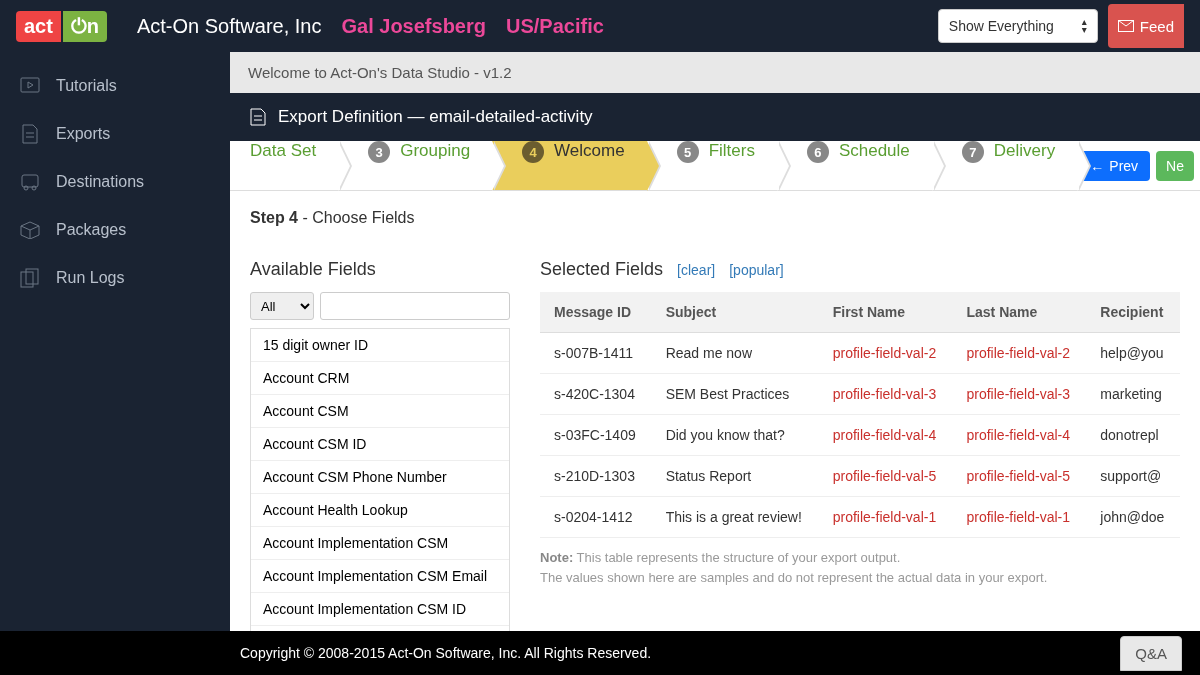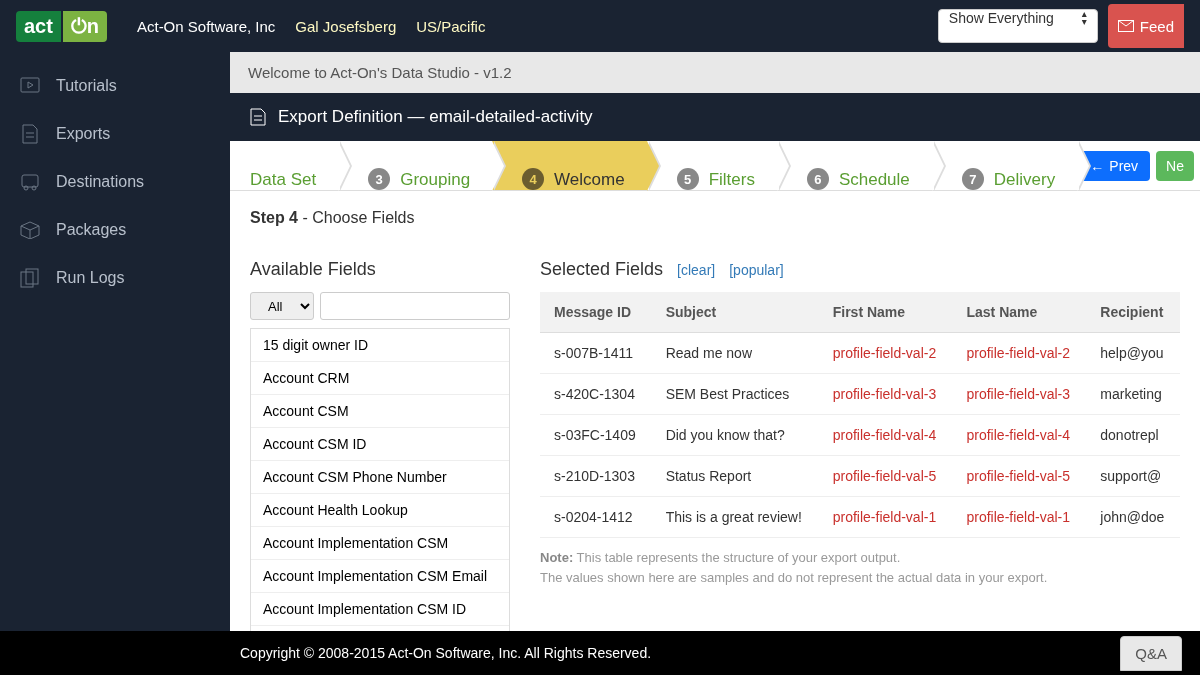--- a/index.html
+++ b/index.html
@@ -2,44 +2,44 @@
 <html><head>
 <meta charset="utf-8">
 <style>
 * { box-sizing: border-box; margin: 0; padding: 0; }
 body { font-family: -apple-system, "Helvetica Neue", Arial, sans-serif; font-size: 14px; color: #333; overflow: hidden; }
 .app { width: 1200px; height: 675px; background: #1a2332; position: relative; }
 
 
 .topbar { height: 52px; background: #1a2332; display: flex; align-items: center; padding: 0 16px; }
 .logo { display: flex; align-items: center; gap: 2px; margin-right: 30px; }
-.logo-act { background: #15803d; color: #fff; font-weight: 700; font-size: 20px; padding: 4px 8px; border-radius: 4px 0 0 4px; }
+.logo-act { background: #ef4444; color: #fff; font-weight: 700; font-size: 20px; padding: 4px 8px; border-radius: 4px 0 0 4px; }
 .logo-on { background: #7cb342; color: #fff; font-weight: 700; font-size: 20px; padding: 4px 8px; border-radius: 0 4px 4px 0; }
-.topbar-text { color: #fff; font-size: 15px; margin-right: 20px; }
-.topbar-text.dim { color: #fef9c3; }
+.topbar-text { color: #fff; font-size: 20px; margin-right: 20px; }
+.topbar-text.dim { color: #ec4899; font-weight: bold; }
 .topbar-right { margin-left: auto; display: flex; gap: 10px; align-items: center; }
-.select-show { background: #fff; border: 1px solid #ccc; border-radius: 4px; height: 34px; width: 160px; padding: 0 10px; font-size: 14px; display: flex; align-items: flex-start; justify-content: space-between; }
+.select-show { background: #fff; border: 1px solid #ccc; border-radius: 4px; height: 34px; width: 160px; padding: 0 10px; font-size: 14px; display: flex; align-items: center; justify-content: space-between; }
 .feedback-btn { background: #d9534f; color: #fff; border: none; border-radius: 4px 0 0 4px; height: 44px; padding: 0 10px; font-size: 15px; display: flex; align-items: center; gap: 6px; }
 
 
 .sidebar { position: absolute; top: 52px; left: 0; width: 230px; bottom: 44px; background: #1a2332; padding-top: 10px; }
 .sidebar-item { display: flex; align-items: center; gap: 16px; padding: 14px 20px; color: #b8c0cc; font-size: 16px; cursor: pointer; }
 .sidebar-item .icon { width: 20px; height: 20px; display: flex; align-items: center; justify-content: center; }
 .sidebar-item svg { stroke: #6b7684; fill: none; }
 
 
 .main { position: absolute; top: 52px; left: 230px; right: 0; bottom: 44px; background: #e8e8e8; overflow: hidden; }
 .welcome { background: #e8e8e8; padding: 12px 18px; font-size: 15px; color: #555; }
 .content-panel { background: #fff; margin: 0; }
 .export-header { background: #1a2332; color: #fff; padding: 14px 20px; font-size: 17px; display: flex; align-items: center; gap: 12px; }
 .export-header svg { stroke: #fff; }
 
 
 .steps { display: flex; background: #fff; border-bottom: 1px solid #ddd; align-items: stretch; height: 50px; padding-left: 6px; }
-.step { position: relative; display: flex; align-items: flex-end; padding: 0 22px 0 30px; font-size: 17px; color: #5a9e32; gap: 10px; }
+.step { position: relative; display: flex; align-items: flex-start; padding: 0 22px 0 30px; font-size: 17px; color: #5a9e32; gap: 10px; }
 .step:first-child { padding-left: 14px; }
 .step-num { display: inline-flex; width: 22px; height: 22px; border-radius: 50%; background: #888; color: #fff; font-size: 13px; align-items: center; justify-content: center; font-weight: 600; }
 .step.active { background: #eace5c; color: #333; font-weight: 500; }
 .step.active .step-num { background: #6b5d2f; color: #eace5c; }
 .step::after { content: ""; position: absolute; right: -12px; top: 0; width: 0; height: 0; border-top: 25px solid transparent; border-bottom: 25px solid transparent; border-left: 12px solid #fff; z-index: 2; }
 .step.active::after { border-left-color: #eace5c; }
 .step::before { content: ""; position: absolute; right: -14px; top: 0; width: 0; height: 0; border-top: 25px solid transparent; border-bottom: 25px solid transparent; border-left: 12px solid #ddd; z-index: 1; }
 .steps-buttons { margin-left: auto; display: flex; gap: 6px; align-items: center; padding-right: 6px; }
 .btn-prev { background: #0d6efd; color: #fff; border: none; border-radius: 4px; padding: 7px 12px; font-size: 14px; display: flex; align-items: center; gap: 5px; }
 .btn-next { background: #5cb85c; color: #fff; border: none; border-radius: 4px; padding: 7px 10px; font-size: 14px; }
@@ -47,21 +47,21 @@
 
 .step-body { padding: 18px 20px; }
 .step-title { font-size: 16px; margin-bottom: 32px; }
 .step-title b { font-weight: 700; }
 
 .fields-wrap { display: flex; gap: 30px; }
 .available { width: 260px; }
 .available h3, .selected h3 { font-size: 18px; font-weight: 500; margin-bottom: 12px; display: flex; align-items: center; gap: 14px; }
 .selected h3 .link { color: #337ab7; font-size: 14px; font-weight: 400; cursor: pointer; }
 .available-controls { display: flex; gap: 6px; margin-bottom: 8px; }
-.available-controls select { border: 1px solid #ccc; border-radius: 3px; height: 28px; width: 110px; padding: 0 13px; font-size: 13px; }
+.available-controls select { border: 1px solid #ccc; border-radius: 3px; height: 28px; width: 110px; padding: 0 6px; font-size: 13px; }
 .available-controls input { border: 1px solid #ccc; border-radius: 3px; height: 28px; flex: 1; padding: 0 6px; font-size: 13px; }
 .field-list { border: 1px solid #ddd; }
 .field-list-item { padding: 8px 12px; color: #000000; font-size: 14px; border-bottom: 1px solid #eee; cursor: pointer; }
 .field-list-item:last-child { border-bottom: none; }
 
 .selected { flex: 1; overflow: hidden; }
 .data-table { width: 100%; border-collapse: collapse; font-size: 14px; }
 .data-table th { text-align: left; background: #f2f2f2; padding: 12px 14px; font-weight: 600; color: #555; border-bottom: 1px solid #ddd; white-space: nowrap; }
 .data-table td { padding: 12px 14px; border-bottom: 1px solid #eee; white-space: nowrap; }
 .data-table td.red { color: #c9302c; }

